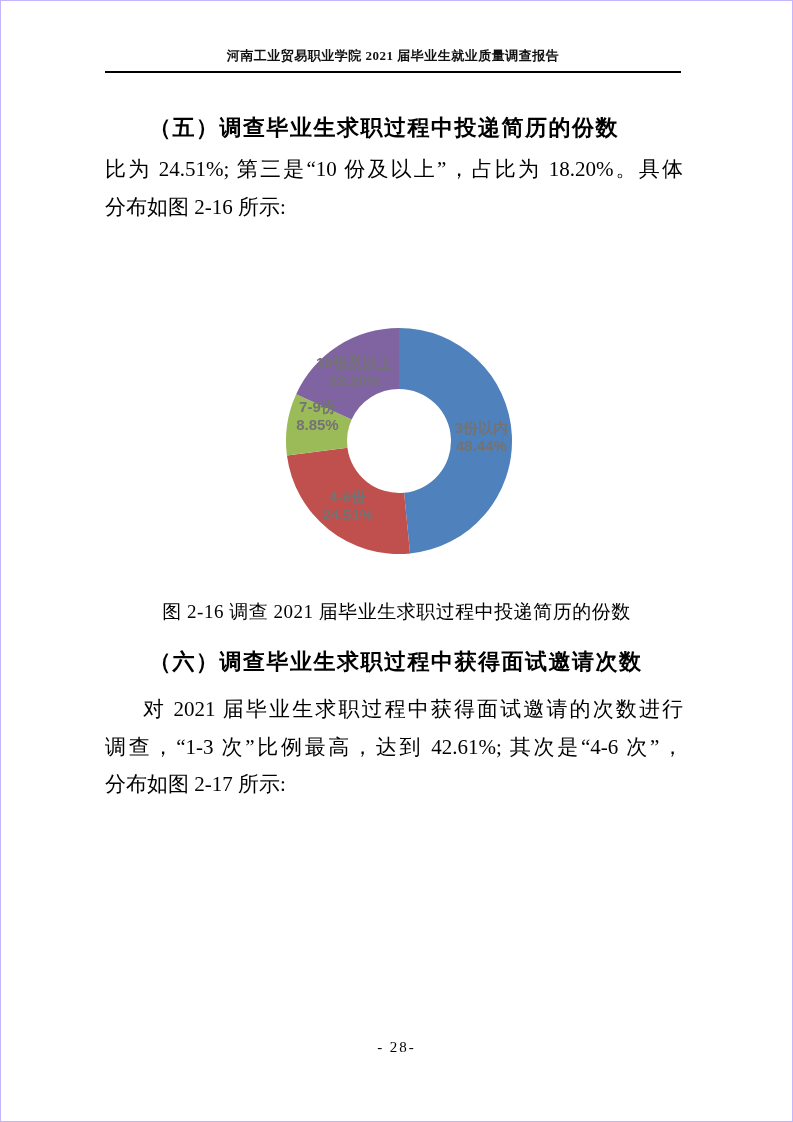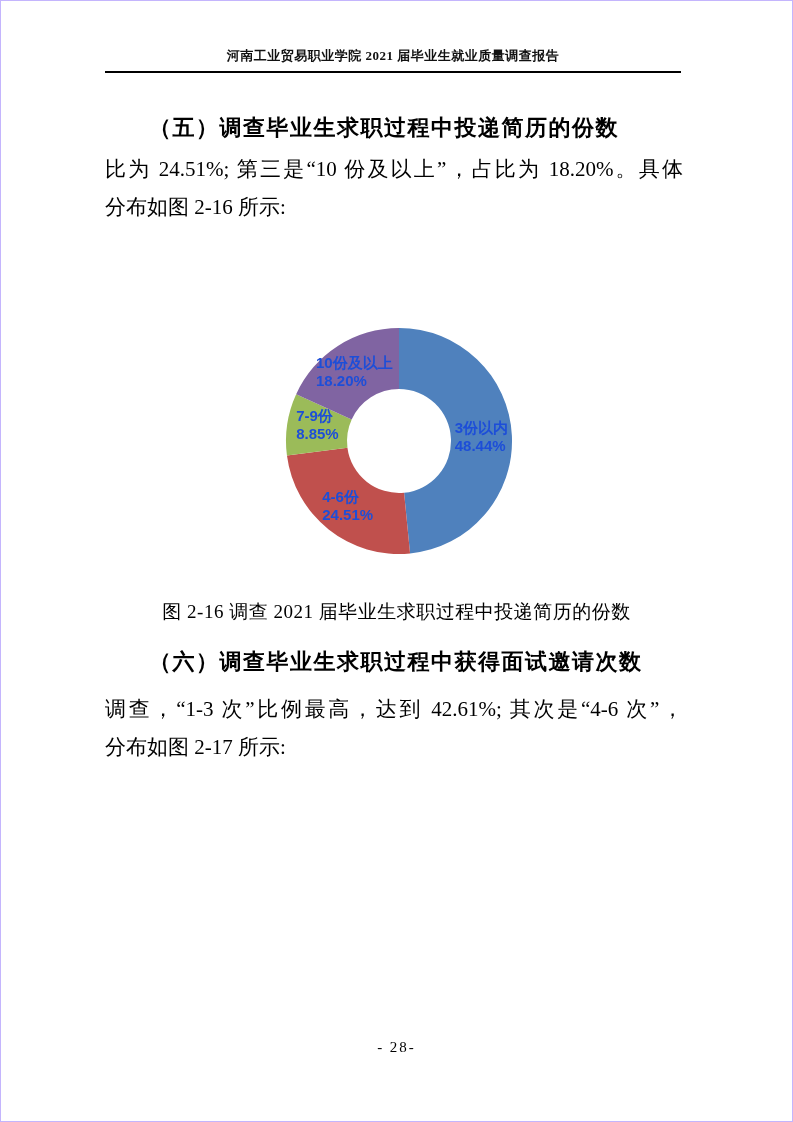--- a/index.html
+++ b/index.html
@@ -34,23 +34,23 @@
   }
   .para.p1 { top:150px; }
   .para.p2 { top:690px; }
   .ln { text-align:justify; text-align-last:justify; }
   .ln.first { text-indent:38px; }
   .ln.last { text-align:left; text-align-last:left; }
   .chart-box { position:absolute; left:228px; top:310px; width:340px; height:270px; }
   .chart-box svg { position:absolute; left:0; top:0; }
   .slice-label {
     position:absolute; transform:translate(-50%,-50%);
-    text-align:left; white-space:nowrap;
+    text-align:center; white-space:nowrap;
     font-family:"Liberation Sans", sans-serif;
-    font-size:15px; font-weight:bold; line-height:1.2; color:#1d4ed8;
+    font-size:15px; font-weight:bold; line-height:1.2; color:#737373;
   }
   .fig-caption {
     position:absolute; top:598px; left:0; width:100%;
     text-align:center; font-size:19px; font-weight:normal; letter-spacing:0.5px;
   }
   .page-number {
     position:absolute; top:1038px; left:0; width:100%;
     text-align:center; font-size:15px; letter-spacing:2px;
   }
 </style>
@@ -77,34 +77,35 @@
         <path d="M67.16,83.18 A113,113 0 0 1 170.00,17.00 L170.00,78.00 A52,52 0 0 0 122.67,108.45 Z" fill="#8064A2"></path>
       </svg>
   <div class="slice-label" style="left: 252.391px; top: 125.959px;">
         <div>3份以内</div>
         <div>48.44%</div>
       </div>
       <div class="slice-label" style="left: 118.647px; top: 194.556px;">
         <div>4-6份</div>
         <div>24.51%</div>
       </div>
-      <div class="slice-label" style="left: 88.4268px; top: 114px;">
+      <div class="slice-label" style="left: 88.4268px; top: 105px;">
         <div>7-9份</div>
         <div>8.85%</div>
       </div>
       <div class="slice-label" style="left: 125.363px; top: 60.6305px;">
         <div>10份及以上</div>
         <div>18.20%</div>
       </div>
     </div>
 
   <div class="fig-caption">图 2-16 调查 2021 届毕业生求职过程中投递简历的份数</div>
 
   <div class="h-sec six">（六）调查毕业生求职过程中获得面试邀请次数</div>
 
   <div class="para p2">
+    <div class="ln first">对 2021 届毕业生求职过程中获得面试邀请的次数进行</div>
     <div class="ln">调查，“1-3 次”比例最高，达到 42.61%; 其次是“4-6 次”，</div>
     <div class="ln last">分布如图 2-17 所示:</div>
   </div>
 
   <div class="page-number">- 28-</div>
 
 </div>
 
 </body></html>

